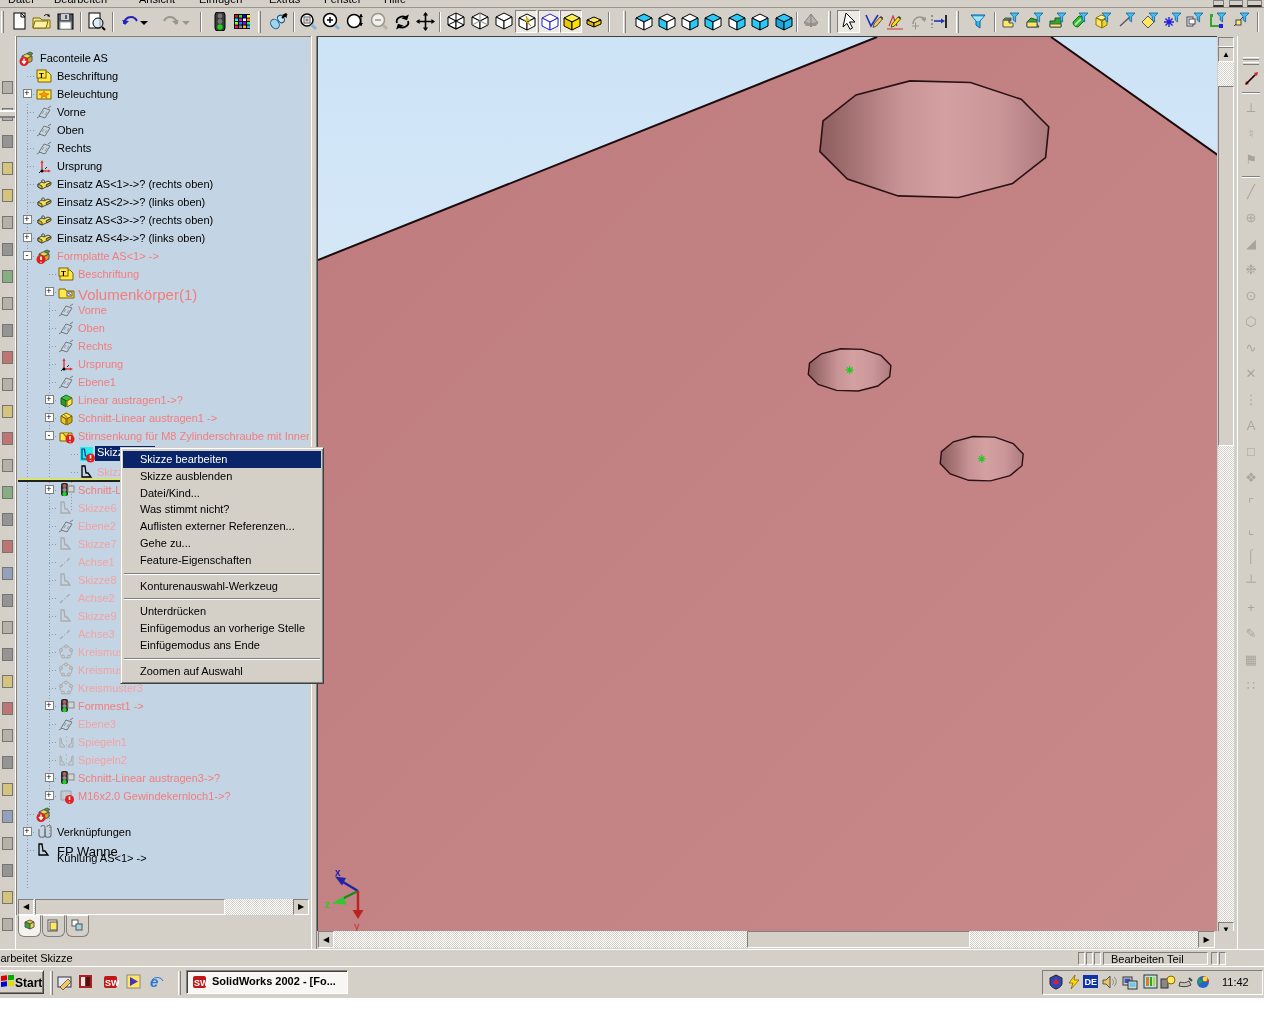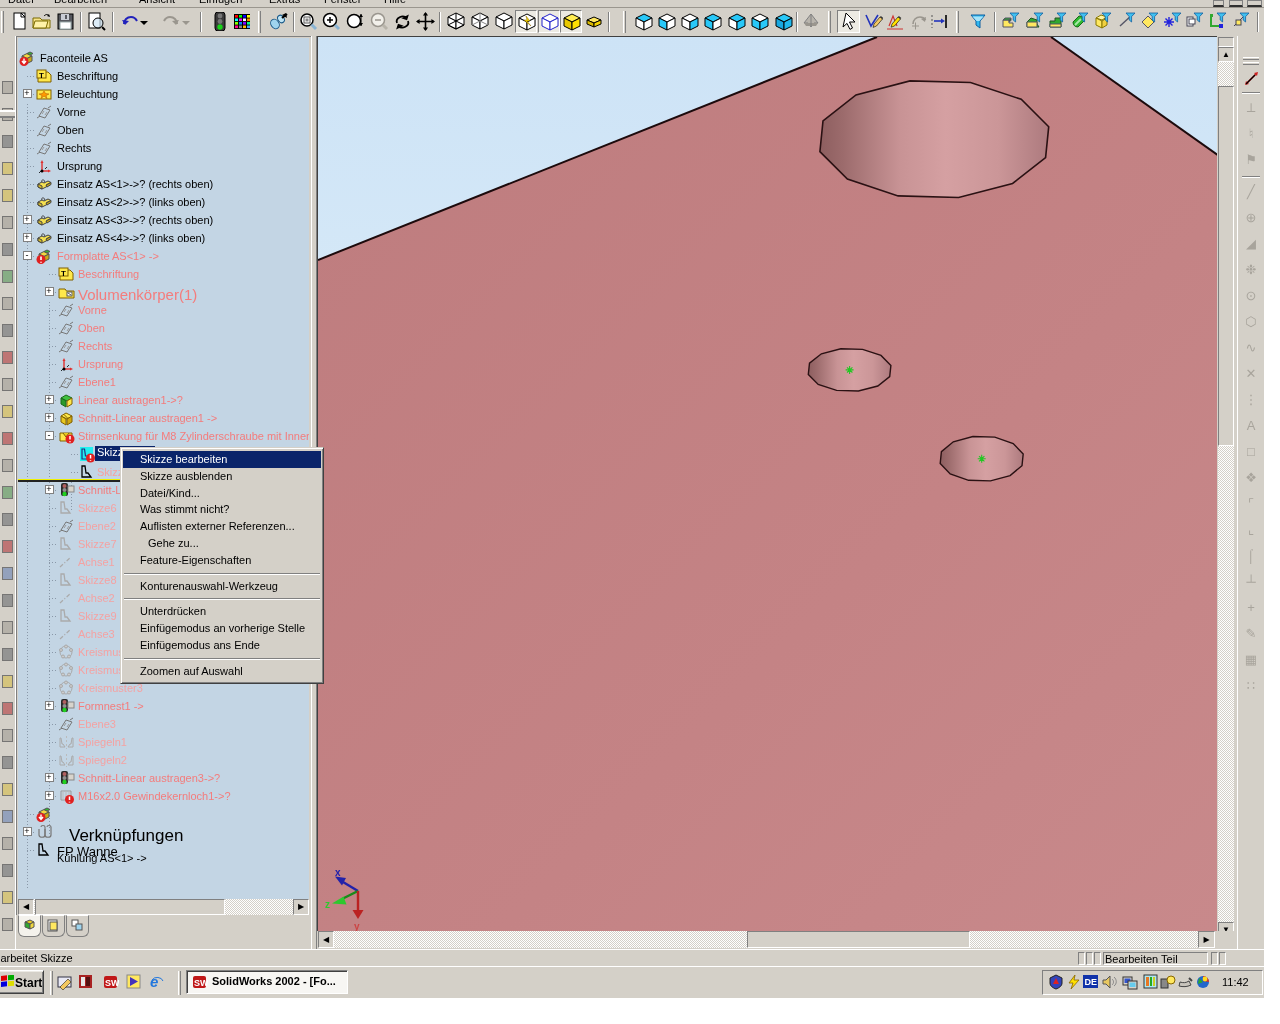--- a/index.html
+++ b/index.html
@@ -685,21 +685,21 @@
       <svg class="abs" style="left:18px;top:768px" width="17" height="17" viewBox="0 0 17 17">
         <path d="M3 6l5-2.5L13 6 8 8.5z" fill="#f0d840" stroke="#555"></path>
         <path d="M3 6v5l5 2.5v-5z" fill="#e0bc20" stroke="#555"></path>
         <path d="M8 8.5L13 6v5l-5 2.5z" fill="#c8a818" stroke="#555"></path>
         <path d="M8 3.5l3-1.5 3 1.5-3 1.5z" fill="#30b830" stroke="#555"></path>
         <circle cx="5" cy="11.5" r="4.5" fill="#e02020"></circle>
         <path d="M5 8.5v4M3 11l2 2.5 2-2.5" stroke="#fff" stroke-width="1.4" fill="none"></path>
       </svg>
       <div class="abs" style="left:9px;top:794px;width:9px;height:1px;background-image:repeating-linear-gradient(90deg,#8a98a8 0 1px,transparent 1px 3px)"></div>
       <div class="abs" style="left:4.5px;top:789px;width:9px;height:9px;background:#fff;border:1px solid #808080;font-size:9px;line-height:7px;text-align:center;color:#000">+</div>
-      <span class="abs " style="left:51px;top:788px;font-size:17px;white-space:nowrap">Verknüpfungen</span>
+      <span class="abs " style="left:39px;top:788px;font-size:11px;white-space:nowrap">Verknüpfungen</span>
       <svg class="abs" style="left:18px;top:786px" width="17" height="17" viewBox="0 0 17 17">
         <path d="M5 3c0-2 4-2 4 0v8c0 3-6 3-6 0V5" fill="none" stroke="#777" stroke-width="1.2"></path>
         <path d="M11 3c0-2 4-2 4 0v8c0 3-6 3-6 0V5" fill="none" stroke="#777" stroke-width="1.2"></path>
       </svg>
       <div class="abs" style="left:9px;top:812px;width:9px;height:1px;background-image:repeating-linear-gradient(90deg,#8a98a8 0 1px,transparent 1px 3px)"></div>
       <span class="abs " style="left:39px;top:806px;font-size:13px;white-space:nowrap">FP Wanne</span>
       <svg class="abs" style="left:18px;top:804px" width="17" height="17" viewBox="0 0 17 17">
         <path d="M3 2v11h9l-3-4h-2L6 2z" fill="none" stroke="#000" stroke-width="1.3"></path>
       </svg>
       <div class="abs" style="left:0;top:441px;width:291px;height:3px;background:#f0f000;border-bottom:2px solid #222"></div>
@@ -814,21 +814,21 @@
       <div class="abs" style="left:0;top:564px;width:26px;text-align:center;font-size:13px;color:#a8a49c">+</div>
       <div class="abs" style="left:0;top:590px;width:26px;text-align:center;font-size:13px;color:#a8a49c">✎</div>
       <div class="abs" style="left:0;top:616px;width:26px;text-align:center;font-size:13px;color:#a8a49c">▦</div>
       <div class="abs" style="left:0;top:642px;width:26px;text-align:center;font-size:13px;color:#a8a49c">∷</div>
     </div>
     <div class="abs" style="left:0;top:949px;width:1264px;height:17px;background:#D4D0C8;border-top:1px solid #fff;font-size:11px">
       <span class="abs" style="left:-13px;top:2px;color:#000">Bearbeitet Skizze</span>
       <div class="abs sunk" style="left:1078px;top:2px;width:7px;height:13px"></div>
       <div class="abs sunk" style="left:1086px;top:2px;width:7px;height:13px"></div>
       <div class="abs sunk" style="left:1094px;top:2px;width:7px;height:13px"></div>
-      <div class="abs sunk" style="left:1103px;top:2px;width:105px;height:13px;padding-left:1px;line-height:12px">Bearbeiten Teil</div>
+      <div class="abs sunk" style="left:1103px;top:2px;width:105px;height:13px;padding-left:7px;line-height:12px">Bearbeiten Teil</div>
       <div class="abs sunk" style="left:1211px;top:2px;width:7px;height:13px"></div>
       <div class="abs sunk" style="left:1219px;top:2px;width:7px;height:13px"></div>
     </div>
   </div>
 <div class="abs" style="left:0;top:966px;width:1264px;height:32px;background:#D4D0C8;border-top:1px solid #fff">
     <div class="abs raised" style="left:-8px;top:3px;width:52px;height:24px;background:#D4D0C8"></div>
     <svg class="abs" style="left:1px;top:8px" width="14" height="14" viewBox="0 0 14 14">
       <rect x="0" y="1" width="6" height="5" fill="#d00" transform="skewY(-6)"></rect>
       <rect x="7" y="1" width="6" height="5" fill="#0a0" transform="skewY(-6)"></rect>
       <rect x="0" y="7" width="6" height="5" fill="#00d" transform="skewY(-6)"></rect>
@@ -907,21 +907,21 @@
       <circle cx="9" cy="5" r="2.4" fill="#ffdd22"></circle>
     </svg>
     <span class="abs" style="left:1222px;top:9px;font-size:11px;color:#000">11:42</span>
   </div>
 <div class="abs" style="left:120px;top:447px;width:204px;height:237px;background:#D4D0C8;border:1px solid;border-color:#D4D0C8 #404040 #404040 #D4D0C8;box-shadow:inset 1px 1px 0 #fff, inset -1px -1px 0 #808080;z-index:50;padding:3px 2px 0 2px;font-size:11px">
     <div style="height:16.8px;line-height:16.8px;background:#0A246A;color:#fff;padding-left:17px">Skizze bearbeiten</div>
     <div style="height:16.8px;line-height:16.8px;color:#000;padding-left:17px">Skizze ausblenden</div>
     <div style="height:16.8px;line-height:16.8px;color:#000;padding-left:17px">Datei/Kind...</div>
     <div style="height:16.8px;line-height:16.8px;color:#000;padding-left:17px">Was stimmt nicht?</div>
     <div style="height:16.8px;line-height:16.8px;color:#000;padding-left:17px">Auflisten externer Referenzen...</div>
-    <div style="height:16.8px;line-height:16.8px;color:#000;padding-left:25px">Gehe zu...</div>
+    <div style="height:16.8px;line-height:16.8px;color:#000;padding-left:17px">Gehe zu...</div>
     <div style="height:16.8px;line-height:16.8px;color:#000;padding-left:17px">Feature-Eigenschaften</div>
     <div style="height:9px;padding-top:4px">
       <div style="height:2px;border-top:1px solid #808080;border-bottom:1px solid #fff;margin:0 1px"></div>
     </div>
     <div style="height:16.8px;line-height:16.8px;color:#000;padding-left:17px">Konturenauswahl-Werkzeug</div>
     <div style="height:9px;padding-top:4px">
       <div style="height:2px;border-top:1px solid #808080;border-bottom:1px solid #fff;margin:0 1px"></div>
     </div>
     <div style="height:16.8px;line-height:16.8px;color:#000;padding-left:17px">Unterdrücken</div>
     <div style="height:16.8px;line-height:16.8px;color:#000;padding-left:17px">Einfügemodus an vorherige Stelle</div>

